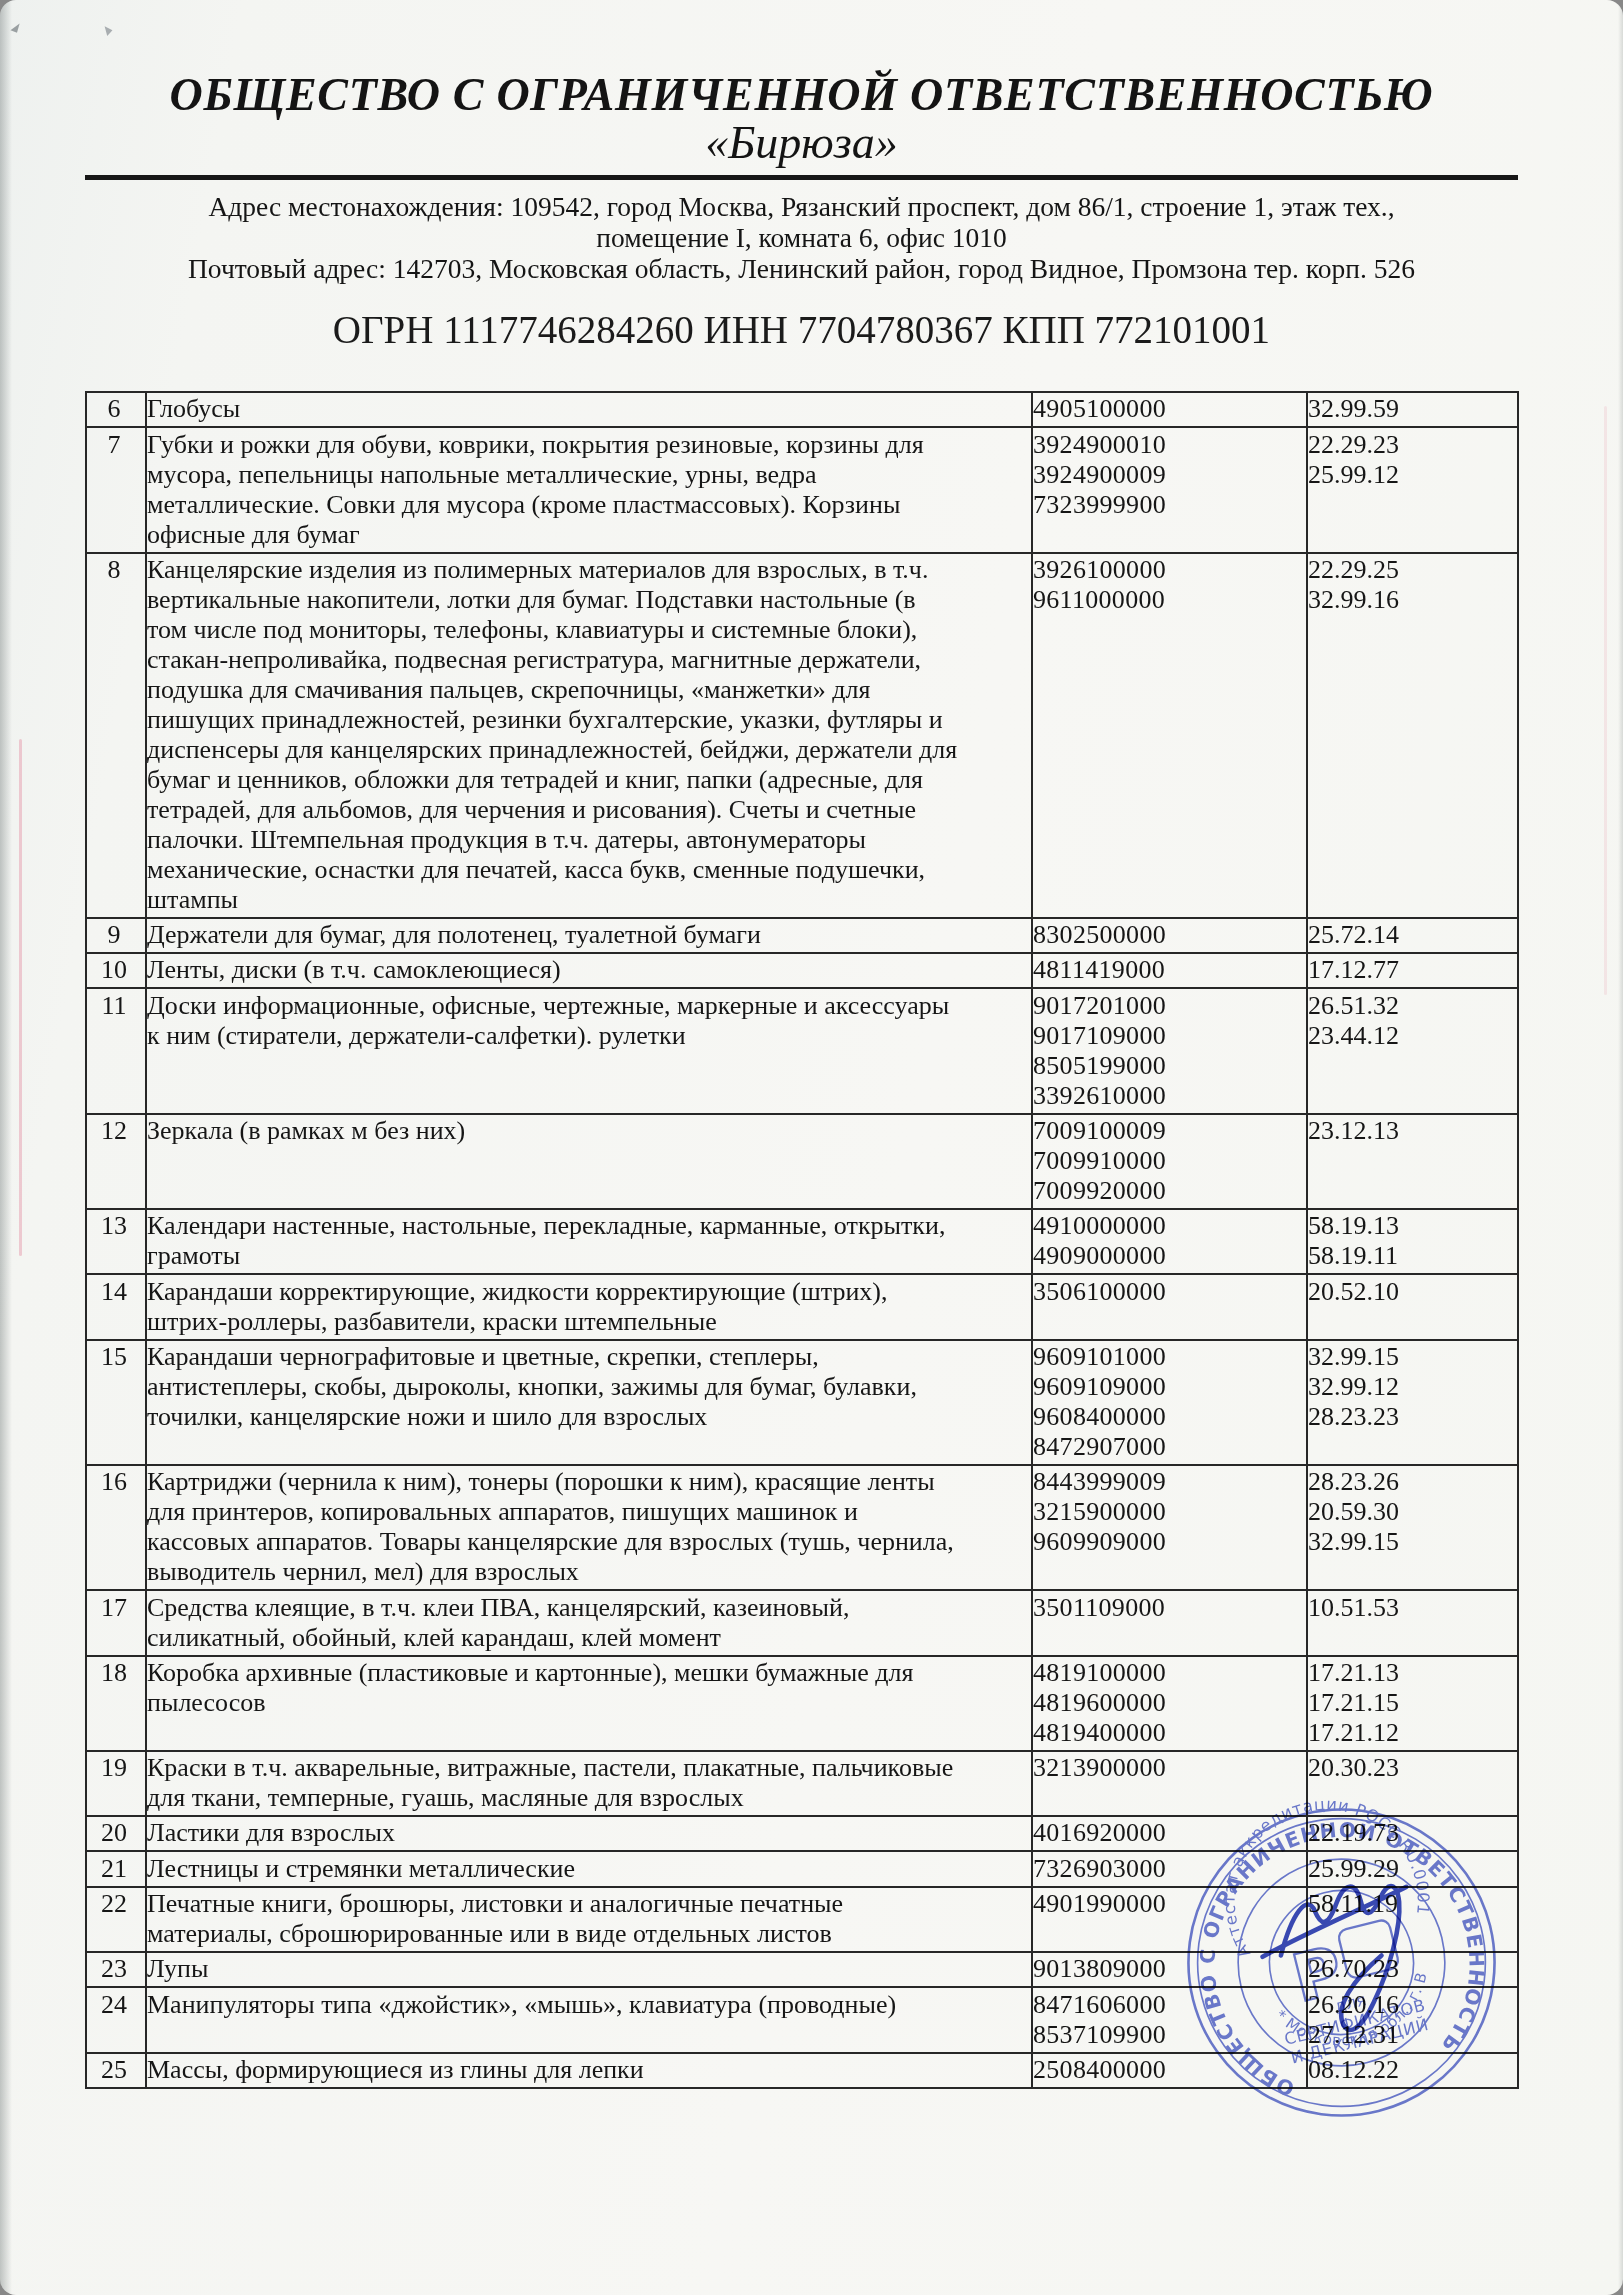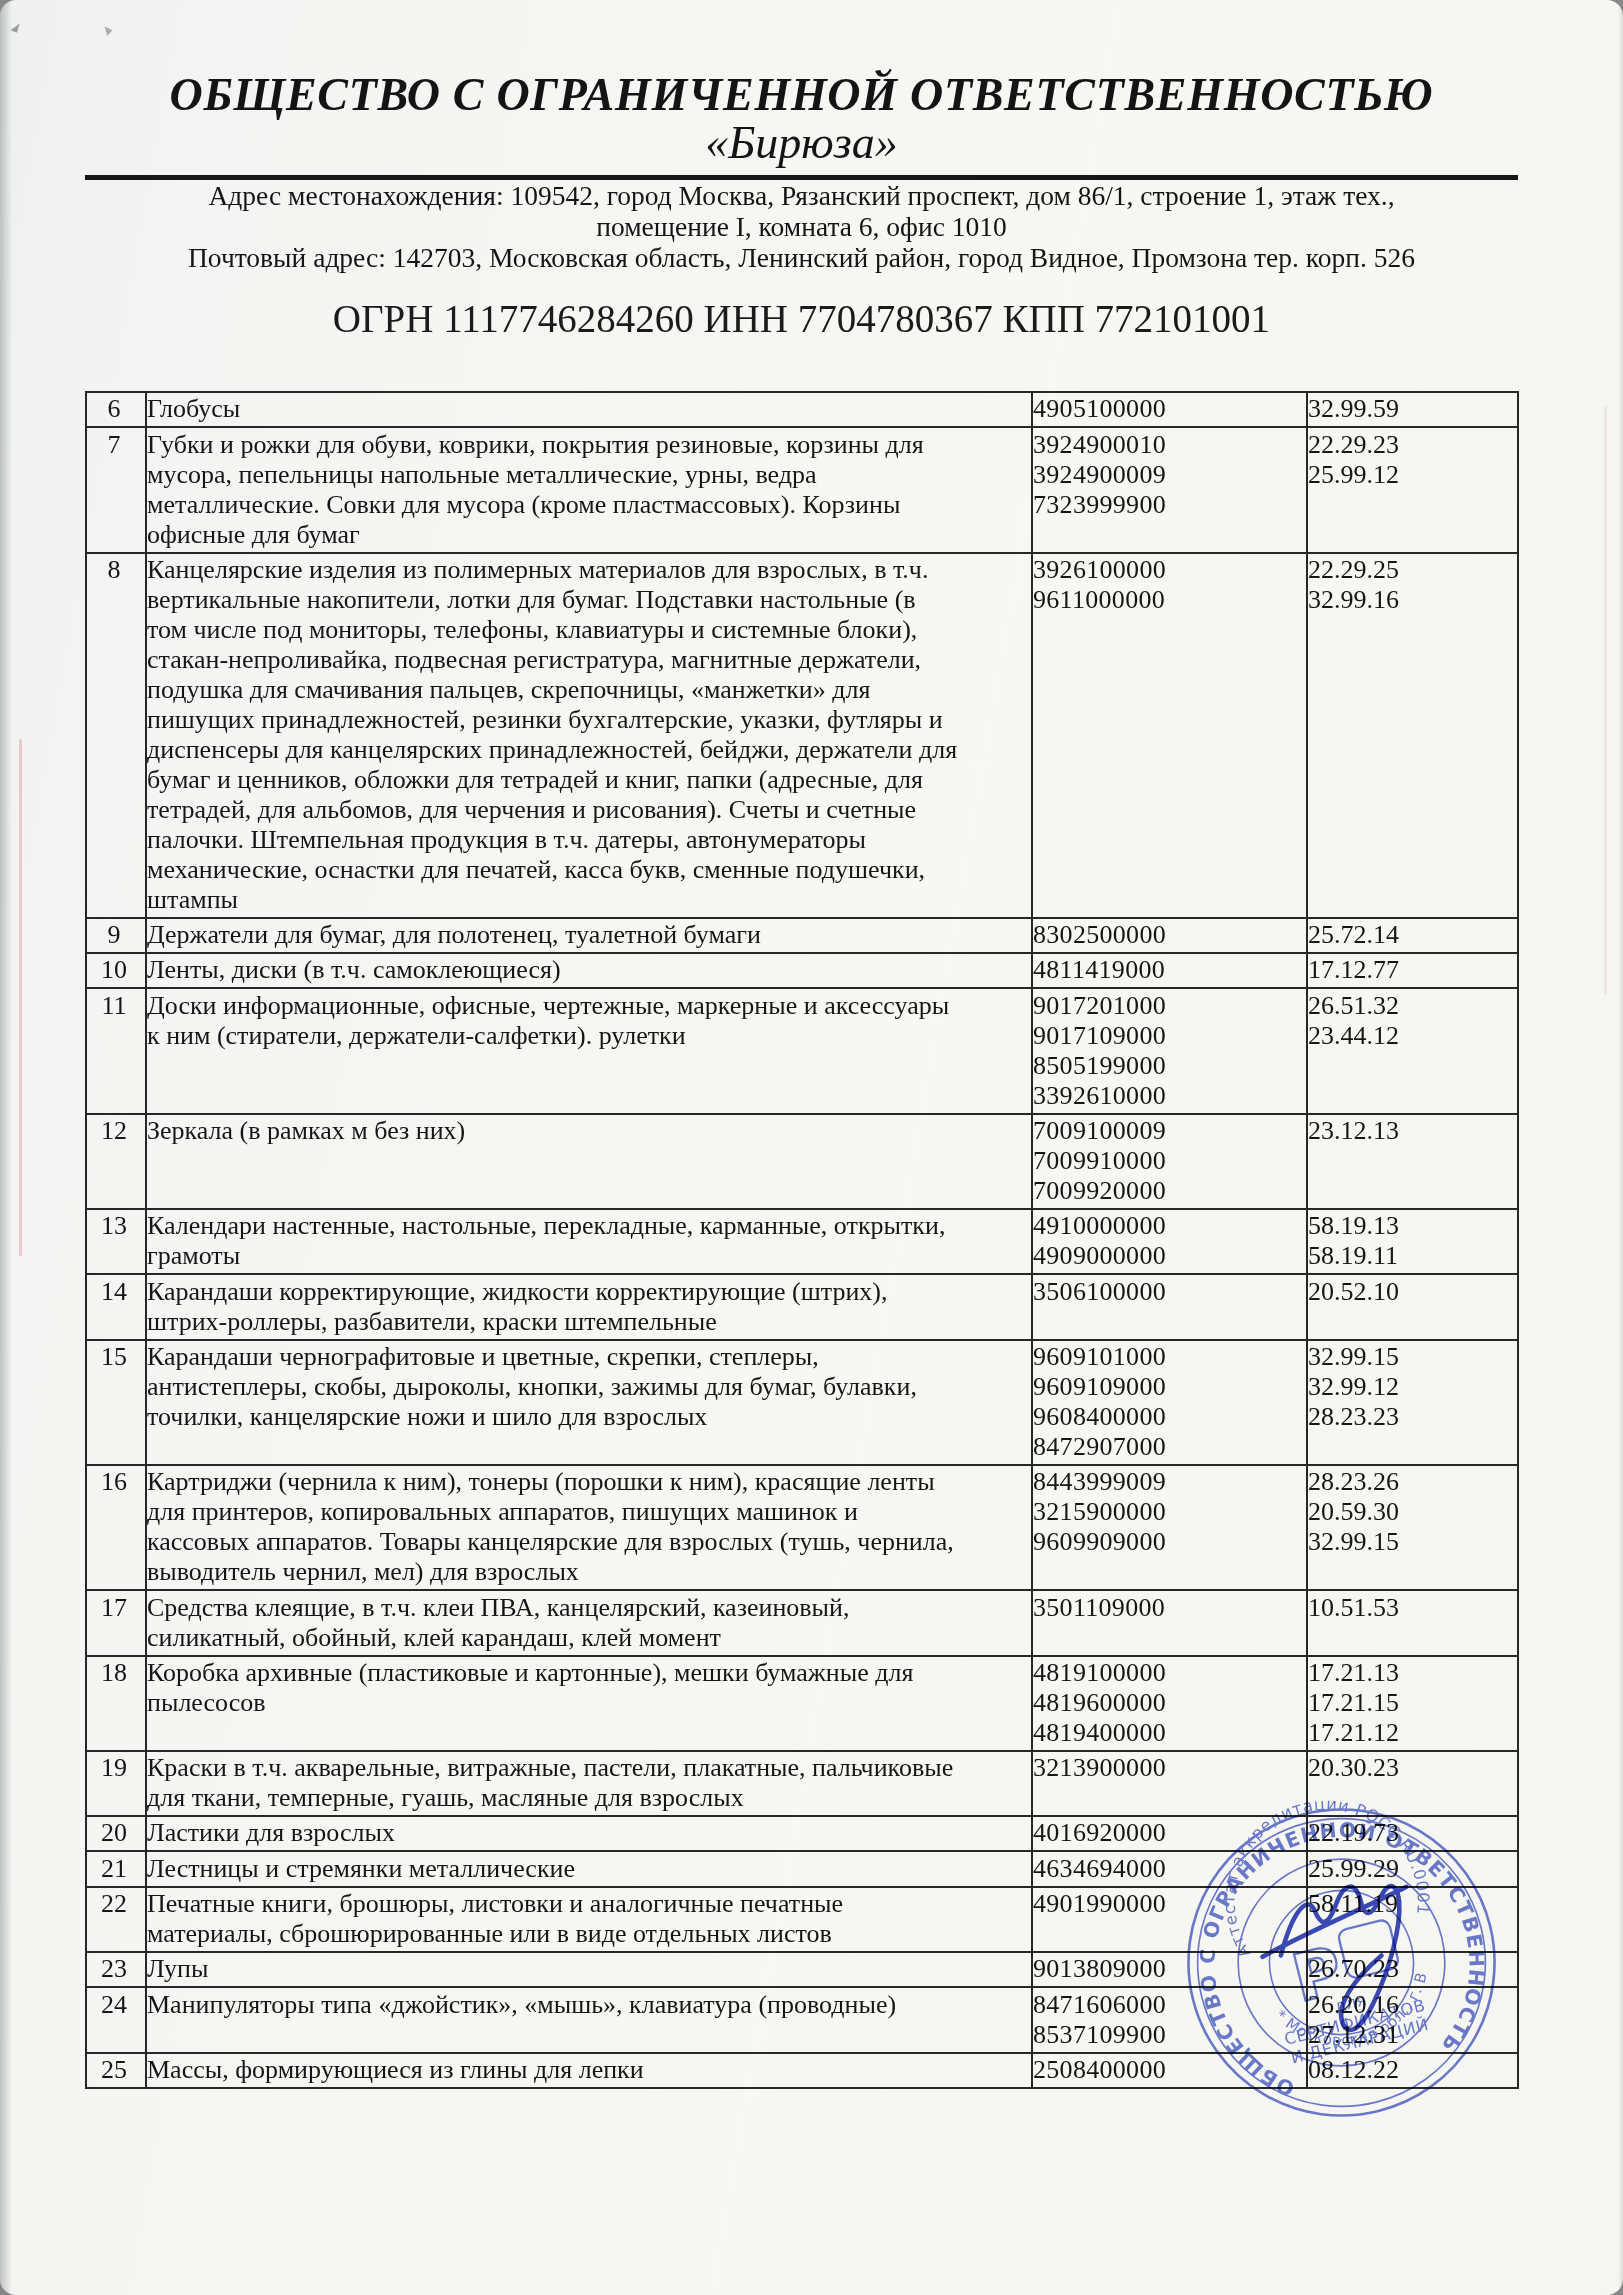--- a/index.html
+++ b/index.html
@@ -16,21 +16,21 @@
     background:linear-gradient(270deg, rgba(80,90,90,.18), rgba(80,90,90,0)); }
   .pink-line { position:absolute; left:19px; top:739px; width:3.3px; height:517px;
     background:rgba(222,100,130,.30); border-radius:2px; }
   .pink-line2 { position:absolute; left:1604px; top:406px; width:2.6px; height:589px;
     background:rgba(222,100,130,.12); border-radius:2px; }
 
   .doc-header { position:absolute; left:85px; top:71px; width:1433px; text-align:center; }
   .title { font-weight:bold; font-style:italic; font-size:46px; line-height:48px; color:#141414; letter-spacing:0.7px; }
   .title-name { font-weight:normal; font-style:italic; font-size:46px; line-height:47px; color:#141414; }
   .rule { height:4.6px; background:#171717; margin-top:9.2px; }
-  .addr { margin-top:0; font-size:27.5px; line-height:31px; color:#151515; white-space:pre-line; }
+  .addr { margin-top:11px; font-size:27.5px; line-height:31px; color:#151515; white-space:pre-line; }
   .ogrn { margin-top:30px; font-size:39px; line-height:31px; }
   .phone { font-size:28px; line-height:31px; }
 
   table.items {
     position:absolute; left:85px; top:391px; width:1433px;
     border-collapse:collapse; table-layout:fixed;
     font-size:26px; line-height:30px; color:#161616;
   }
   table.items td {
     border:2px solid #272727; border-top-width:2.6px; border-bottom-width:2.6px;
@@ -218,21 +218,21 @@
         </tr>
         <tr>
           <td class="c-num">20</td>
           <td class="c-desc">Ластики для взрослых</td>
           <td class="c-code">4016920000</td>
           <td class="c-okpd">22.19.73</td>
         </tr>
         <tr>
           <td class="c-num">21</td>
           <td class="c-desc">Лестницы и стремянки металлические</td>
-          <td class="c-code">4634694000</td>
+          <td class="c-code">7326903000</td>
           <td class="c-okpd">25.99.29</td>
         </tr>
         <tr>
           <td class="c-num">22</td>
           <td class="c-desc">Печатные книги, брошюры, листовки и аналогичные печатные
 материалы, сброшюрированные или в виде отдельных листов</td>
           <td class="c-code">4901990000</td>
           <td class="c-okpd">58.11.19</td>
         </tr>
         <tr>

